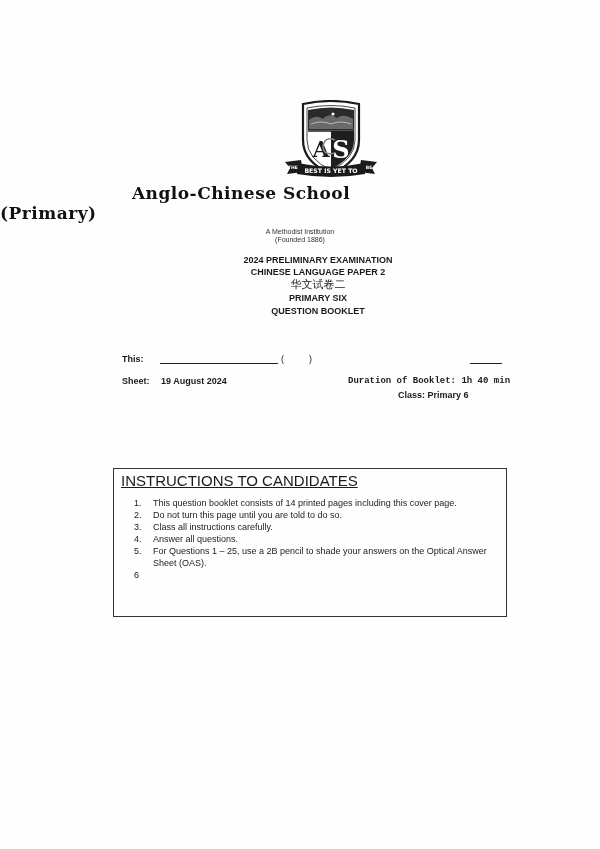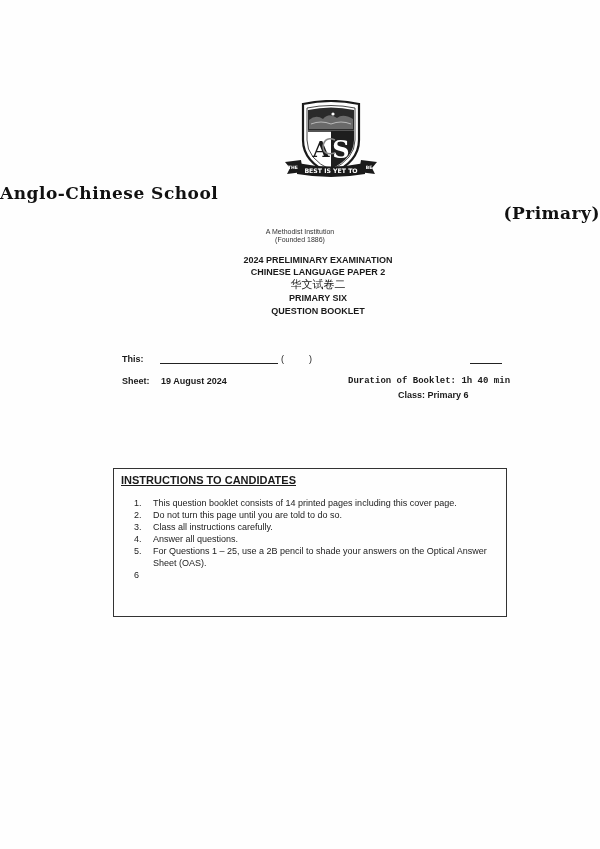--- a/index.html
+++ b/index.html
@@ -28,32 +28,33 @@
       top: 100px;
       width: 100px;
       height: 80px;
     }
     .crest svg { display: block; }
 
     .school-name {
       position: absolute;
       left: 0; width: 482px;
       top: 183px;
+      text-align: center;
       font-family: "DejaVu Serif", "Liberation Serif", serif;
       font-weight: bold;
       font-size: 17px;
       letter-spacing: 0.5px;
       color: #111;
       line-height: 20px;
     }
     .school-sub {
       position: absolute;
       left: 0; width: 600px;
       top: 203px;
-      text-align: right;
+      text-align: left;
       font-family: "DejaVu Serif", "Liberation Serif", serif;
       font-weight: bold;
       font-size: 17px;
       letter-spacing: 0.5px;
       color: #111;
       line-height: 20px;
     }
     .methodist {
       position: absolute;
       left: 0; width: 600px;
@@ -121,22 +122,22 @@
       top: 468px;
       width: 394px;
       height: 149px;
       border: 1.2px solid #333;
       box-sizing: border-box;
     }
     .instr-title {
       position: absolute;
       left: 7px;
       top: 6px;
-      font-weight: bold;
-      font-size: 11px;
+      font-weight: normal;
+      font-size: 15px;
       line-height: 11px;
       text-decoration: underline;
       color: #1a1a1a;
       white-space: nowrap;
     }
     .instr-list {
       position: absolute;
       left: 20px;
       top: 28px;
       width: 370px;

